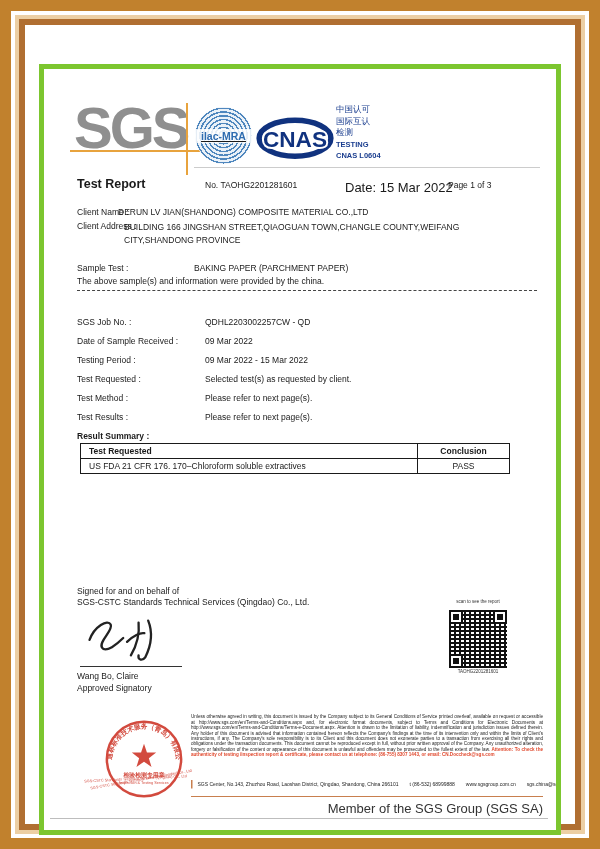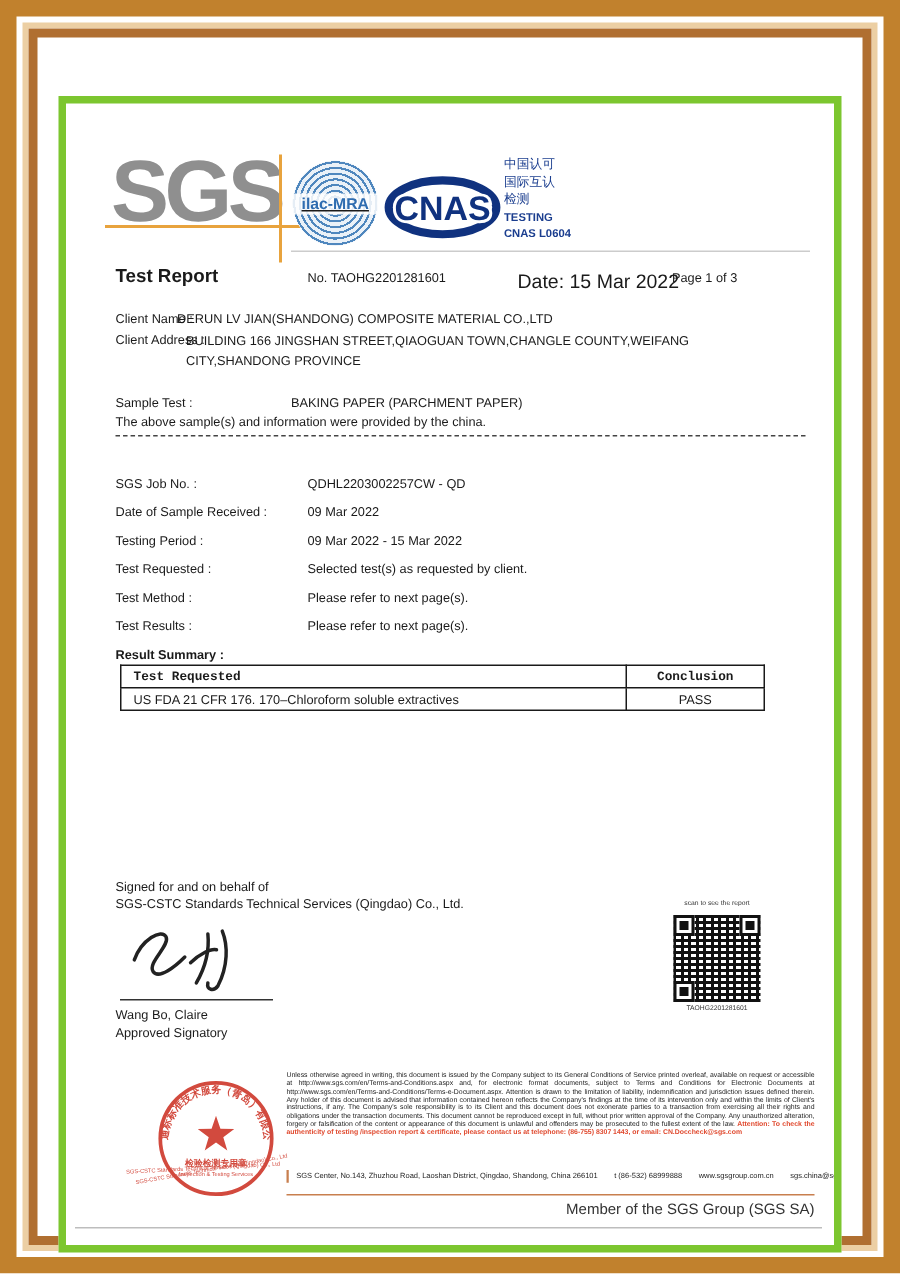--- a/index.html
+++ b/index.html
@@ -44,21 +44,21 @@
   .sample-val{left:150px;top:194px;}
   .sample-note{left:33px;top:207px;}
   .dashed{left:33px;top:221px;width:460px;border-top:1.5px dashed #444;}
 
   .drow .dl{position:absolute;left:33px;font-size:8.5px;}
   .drow .dv{position:absolute;left:161px;font-size:8.5px;}
 
   .result-lbl{left:33px;top:362px;font-size:8.5px;font-weight:bold;}
   .summary{left:36px;top:374px;width:430px;border-collapse:collapse;table-layout:fixed;}
   .summary th,.summary td{border:1px solid #1a1a1a;font-size:8.5px;height:15px;padding:1px 4px;}
-  .summary th{font-weight:bold;text-align:left;padding-left:8px;font-family:Liberation Mono, monospace;}
+  .summary th{font-weight:bold;text-align:left;padding-left:8px;}
   .summary th.ccol,.summary td.ccol{width:92px;text-align:center;padding-left:4px;}
   .summary td{padding-left:8px;}
 
   
   .sig1{left:33px;top:517px;font-size:8.5px;}
   .sig2{left:33px;top:528px;font-size:8.5px;}
   .sigdraw{left:40px;top:544px;width:88px;height:50px;}
   .sigline{left:36px;top:597px;width:102px;height:1px;background:#333;}
   .signame{left:33px;top:602px;font-size:8.5px;}
   .sigrole{left:33px;top:614px;font-size:8.5px;}
@@ -82,21 +82,21 @@
     transform:scale(.5) rotate(-10deg);transform-origin:top left;color:#cf3b2e;white-space:nowrap;}
 
   
   .disc{left:147px;top:645px;width:704px;font-size:9.2px;line-height:1.18;color:#222;
     transform:scale(.5);transform-origin:top left;text-align:justify;}
   .disc .att{color:#e0492e;font-weight:bold;}
   .addr{left:147px;top:711px;width:704px;transform:scale(.5);transform-origin:top left;
     border-left:3px solid #c87f4e;padding:3px 0 3px 10px;font-size:10px;color:#222;
     display:flex;gap:22px;white-space:nowrap;}
   .orange-line{left:147px;top:727px;width:352px;height:1px;background:#c87f4e;}
-  .member{left:147px;top:732px;width:352px;text-align:right;font-size:10px;color:#333;}
+  .member{left:147px;top:732px;width:352px;text-align:right;font-size:13px;color:#333;}
   .gray-line{left:6px;top:749px;width:498px;height:1px;background:#bdbdbd;}
 </style>
 </head>
 <body>
 
 <div class="f1">
  <div class="f2">
   <div class="f3">
    <div class="f4">
     <div class="content">

